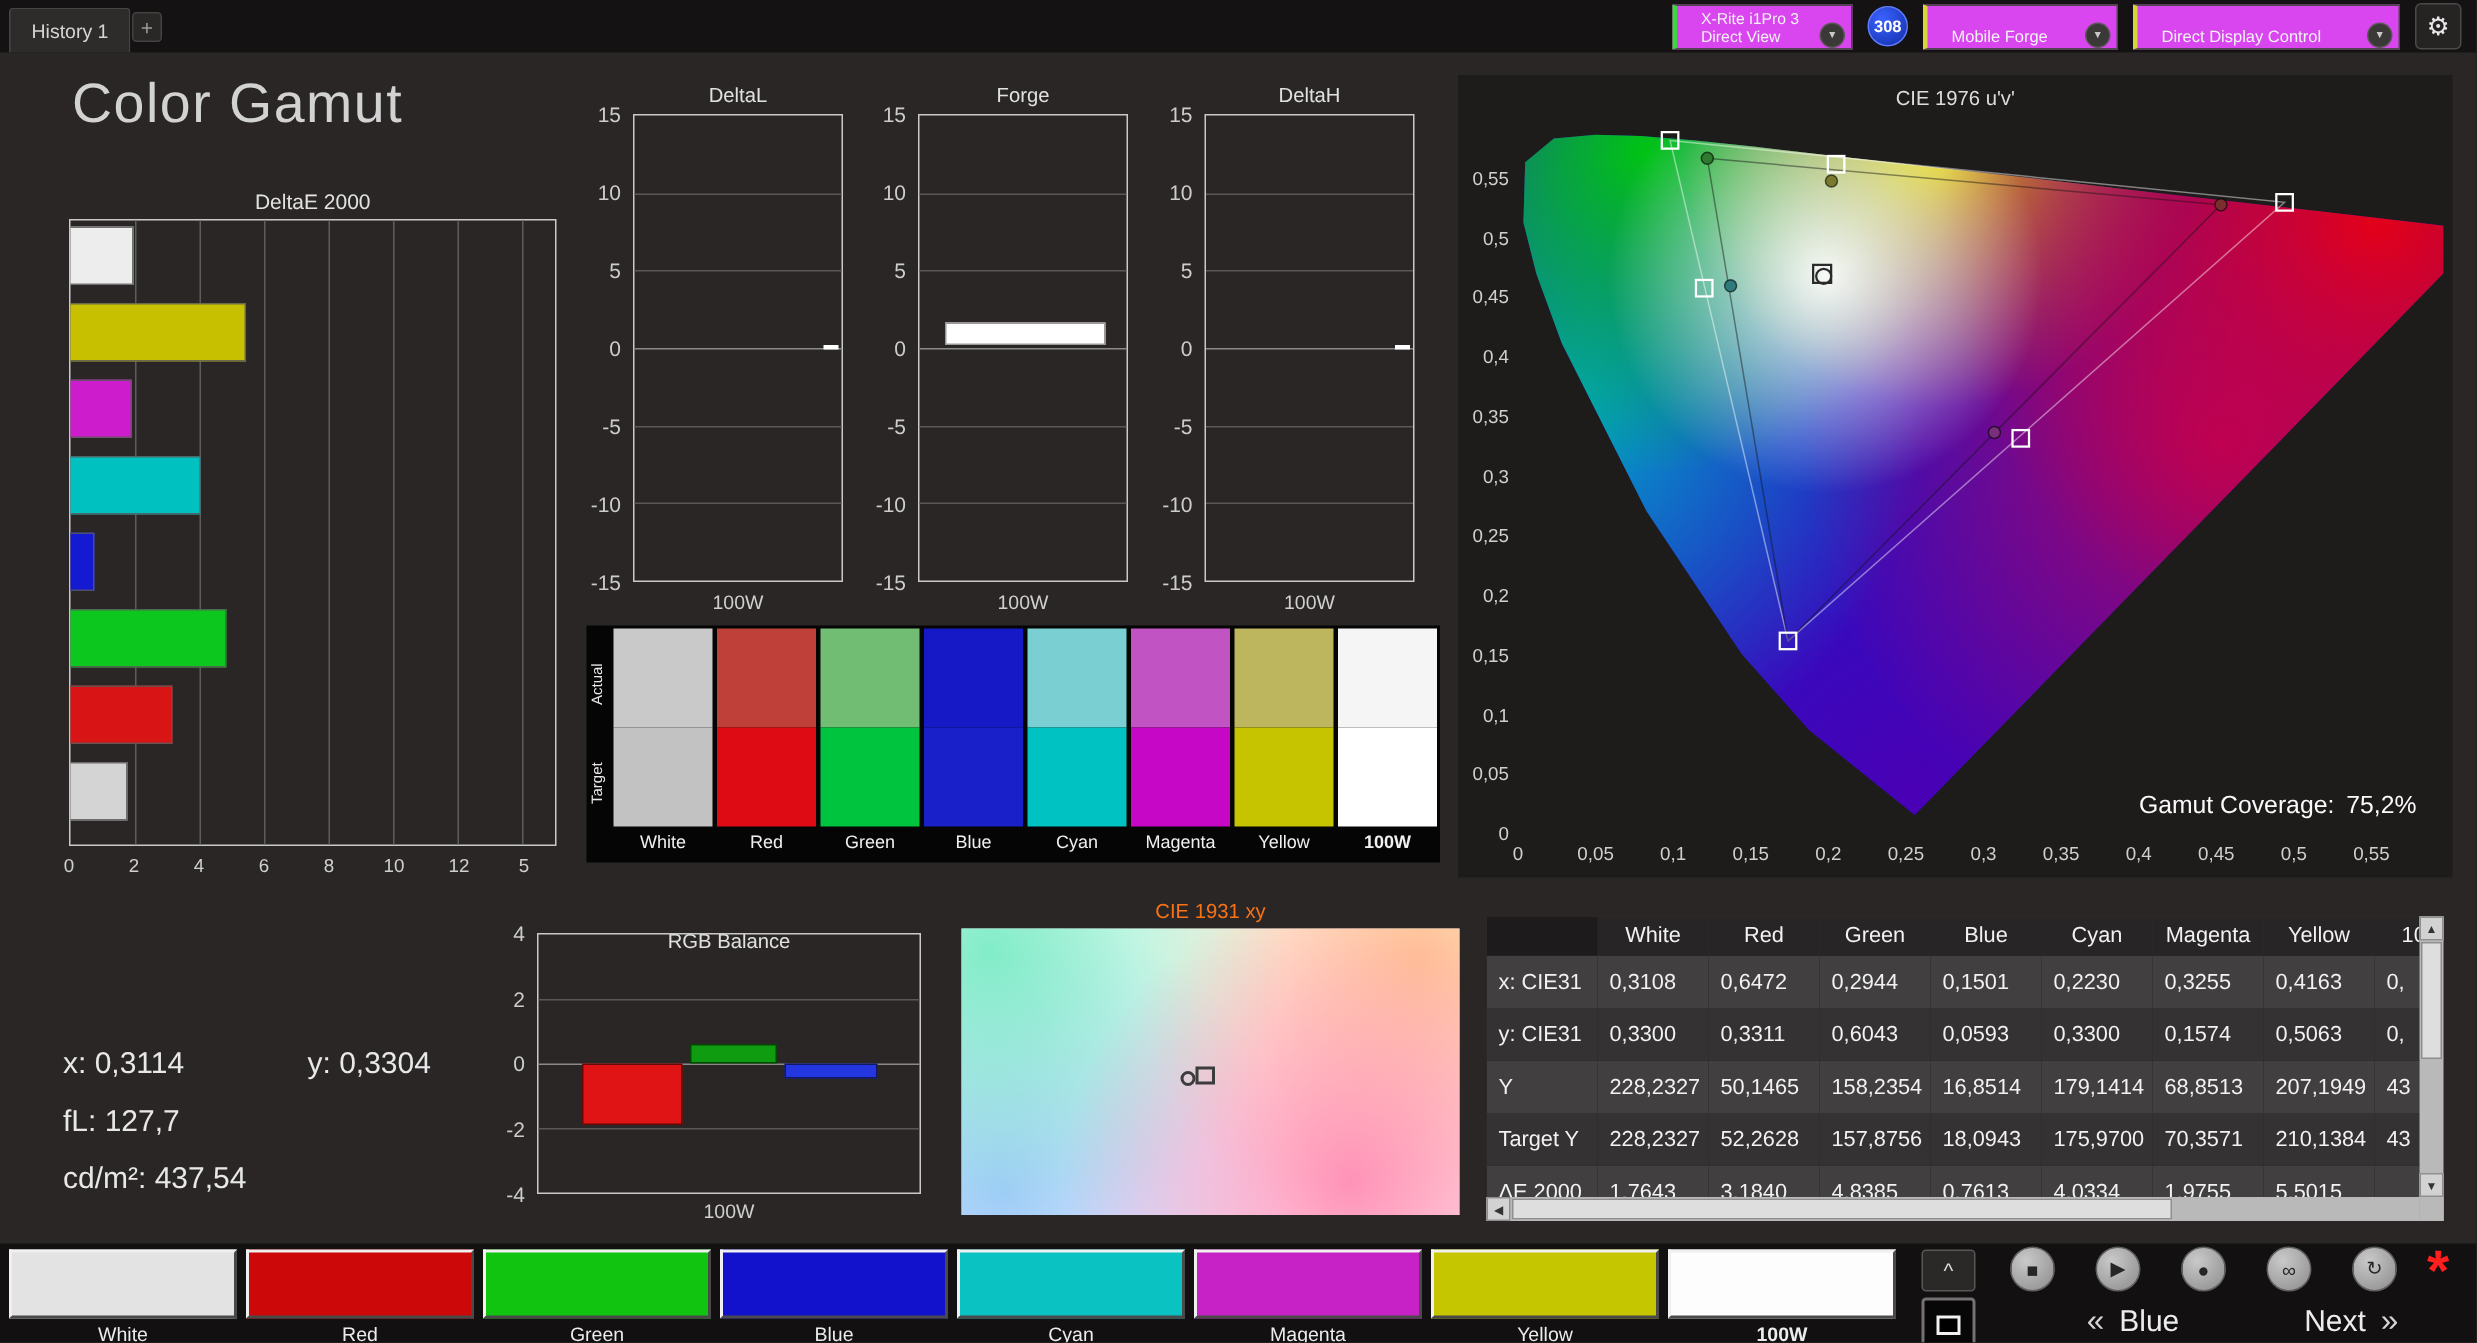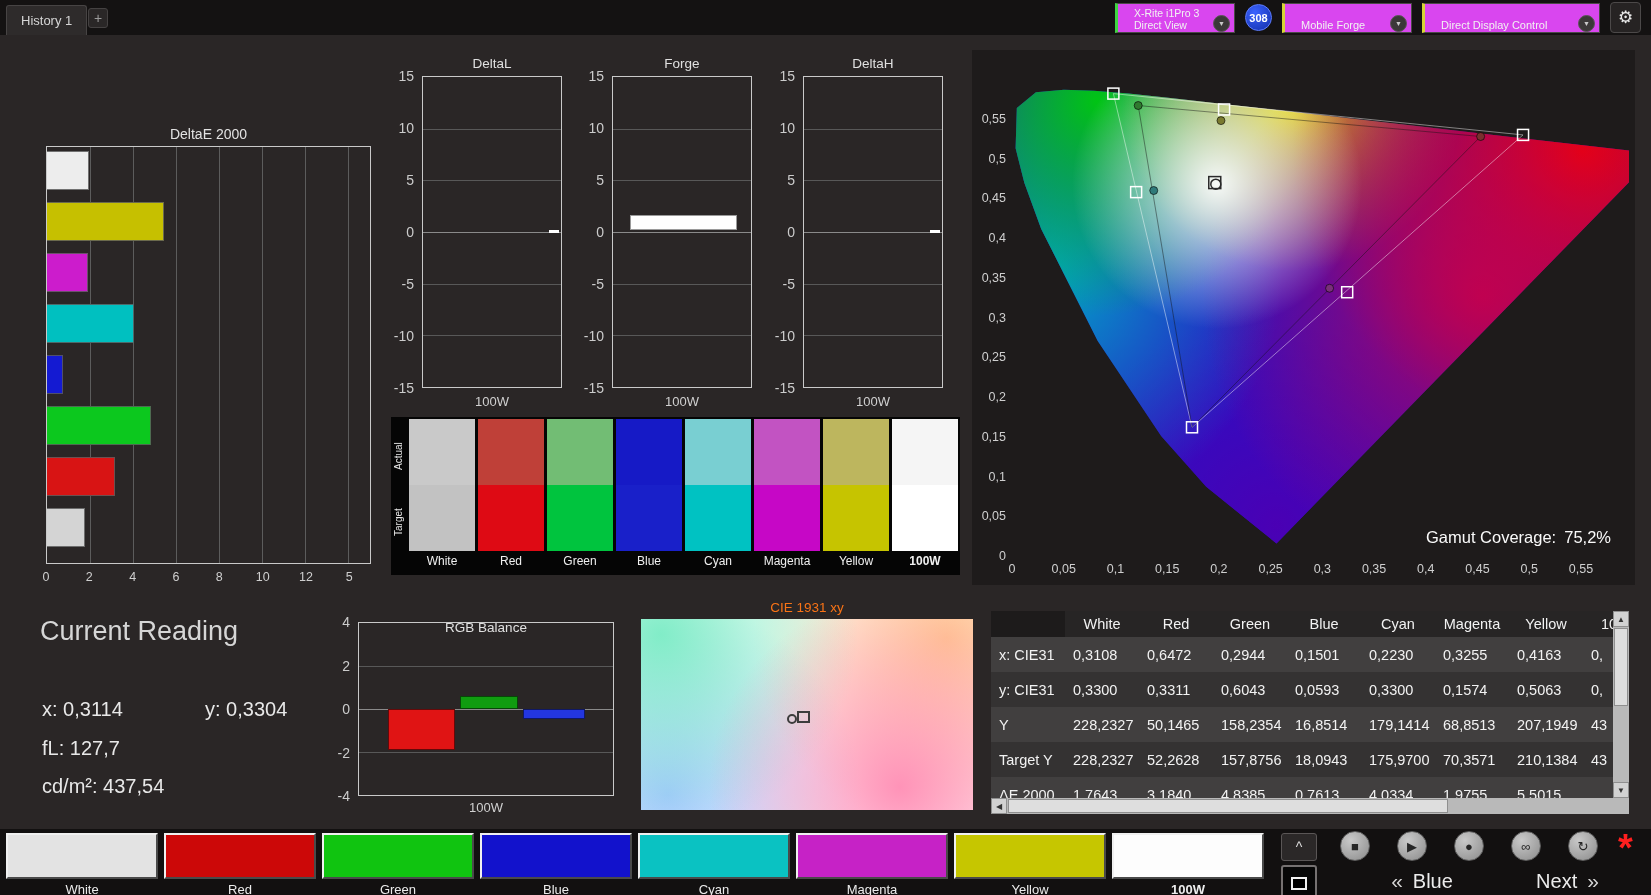--- a/index.html
+++ b/index.html
@@ -154,20 +154,21 @@
       <div class="drop ddc">
         <div class="drop-text">Direct Display Control</div>
         <span class="drop-arrow">▼</span>
       </div>
       <button class="gearbtn">
         <span>⚙</span>
       </button>
     </div>
   </div>
 
+  <div class="page-title">Color Gamut</div>
 
   <div class="chart-title deltae-title">DeltaE 2000</div>
   <div class="deltae-plot" id="deltae-plot">
       <div class="vgrid" style="left: 13.3333%;"></div>
       <div class="vgrid" style="left: 26.6667%;"></div>
       <div class="vgrid" style="left: 40%;"></div>
       <div class="vgrid" style="left: 53.3333%;"></div>
       <div class="vgrid" style="left: 66.6667%;"></div>
       <div class="vgrid" style="left: 80%;"></div>
       <div class="vgrid" style="left: 93.3333%;"></div>
@@ -298,20 +299,21 @@
         </div>
         <div class="swcol">
           <div class="sw-actual" style="background: rgb(245, 245, 245);"></div>
           <div class="sw-target" style="background: rgb(255, 255, 255);"></div>
           <div class="sw-label" style="font-weight: bold;">100W</div>
         </div>
       </div>
   </div>
 
   <div class="cie76">
+    <div class="cie76-title">CIE 1976 u'v'</div>
     <div class="cie76-plot">
       <svg width="617" height="480" viewBox="0 0 617 480">
         <defs>
           <clipPath id="hs">
             <path d="M264.5,467.4 L194.2,410.8 L149.1,360 L85.7,264.9 L29.2,152.9 L12.3,106.7 L3.6,72.3 L4.8,32.1 L23.9,16.3 L51.8,13.8 L81.9,14.7 L116.6,17.5 L158.4,21.9 L271.3,34.8 L343,42.9 L417.4,51.6 L538.3,65.4 L644.9,77.6 Z"></path>
           </clipPath>
           <radialGradient id="gViolet" gradientUnits="userSpaceOnUse" cx="265" cy="450" r="220">
             <stop offset="0" stop-color="#4a00b4"></stop>
               <stop offset="1" stop-color="#4a00b4" stop-opacity="0"></stop>
           </radialGradient>
@@ -396,21 +398,20 @@
         <span class="ytick" style="top: 281.375px;">0,25</span>
         <span class="ytick" style="top: 241.65px;">0,3</span>
         <span class="ytick" style="top: 201.925px;">0,35</span>
         <span class="ytick" style="top: 162.2px;">0,4</span>
         <span class="ytick" style="top: 122.475px;">0,45</span>
         <span class="ytick" style="top: 82.75px;">0,5</span>
         <span class="ytick" style="top: 43.025px;">0,55</span>
       </div>
   </div>
 
-  <div class="cur-title">Current Reading</div>
   <div class="cur-line" id="cur-x">x: 0,3114</div>
   <div class="cur-line" id="cur-y">y: 0,3304</div>
   <div class="cur-line" id="cur-fl">fL: 127,7</div>
   <div class="cur-line" id="cur-cd">cd/m²: 437,54</div>
 
   <div class="rgb-host">
     <div class="rgb-title">RGB Balance</div>
     <div class="rgb-ylabels" id="rgb-ylabels">
         <span class="ylab" style="top: 100%;">-4</span>
         <span class="ylab" style="top: 75%;">-2</span>

